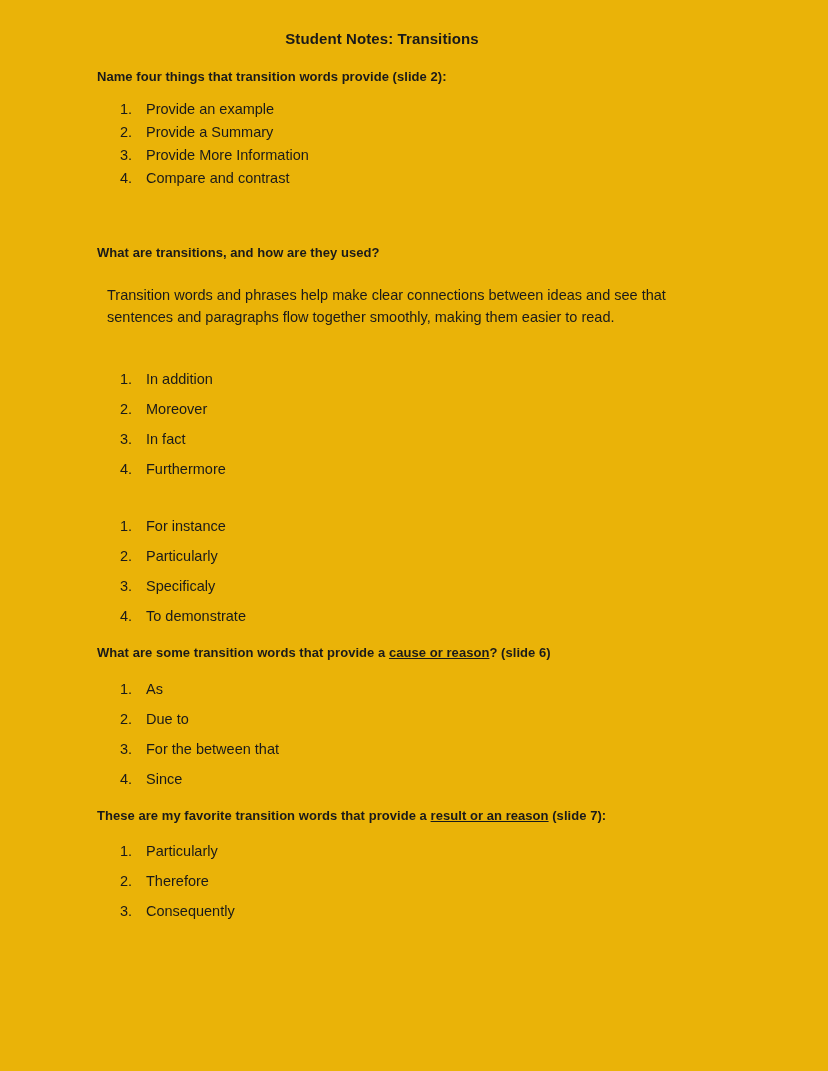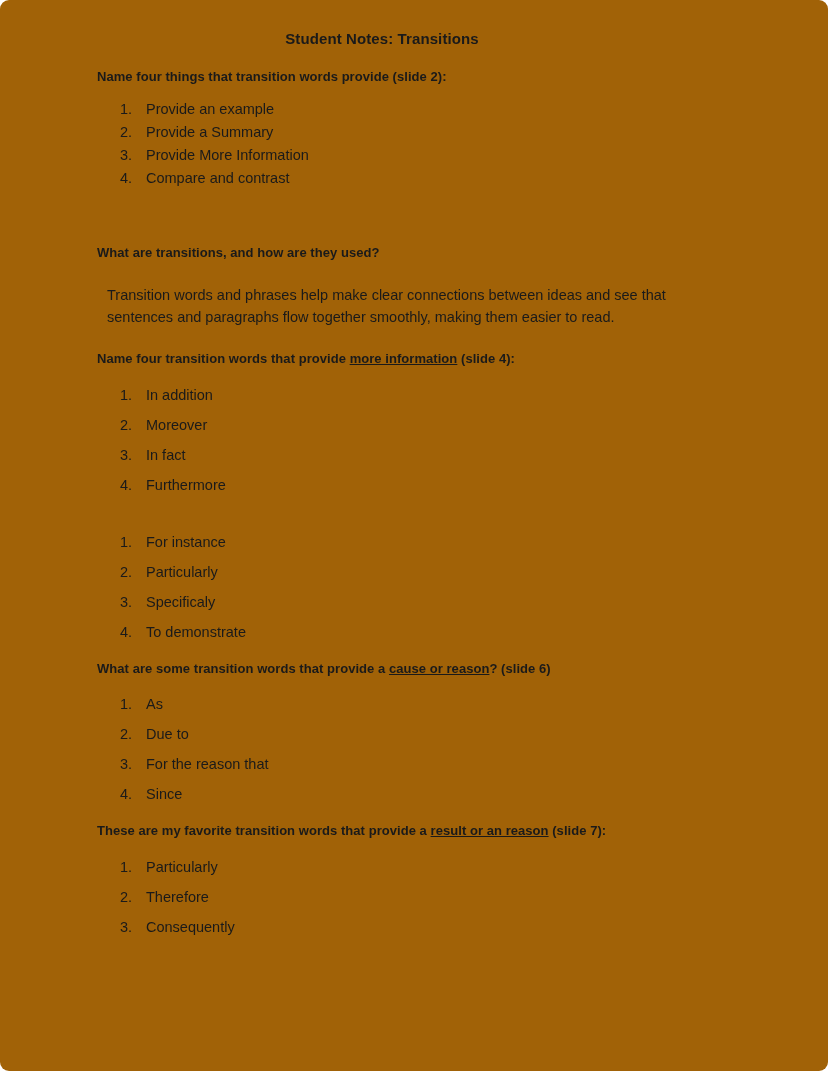--- a/index.html
+++ b/index.html
@@ -10,24 +10,23 @@
   }
   body {
     font-family: "Liberation Sans", "DejaVu Sans", sans-serif;
     color: #1a1a1a;
     -webkit-font-smoothing: antialiased;
   }
   .page {
     position: relative;
     width: 828px;
     height: 1071px;
-    background: #a16207;
+    background: #eab308;
     overflow: hidden;
     box-sizing: border-box;
-    border-radius: 9px;
   }
   .content {
     position: absolute;
     left: 97px;
     top: 30px;
     width: 600px;
   }
 
   
   .doc-title {
@@ -116,23 +115,20 @@
     </ol>
     <div class="sp-list-heading"></div>
 
     <div class="heading">
       <span class="plain">What are transitions, and how are they used?</span>
     </div>
     <div class="sp-heading-para"></div>
     <p class="body-para">Transition words and phrases help make clear connections between ideas and see that sentences and paragraphs flow together smoothly, making them easier to read.</p>
     <div class="sp-para-heading"></div>
 
-    <div class="heading">
-      <span class="plain">Name four transition words that provide </span><span class="underline">more information</span><span class="plain"> (slide 4):</span>
-    </div>
     <div class="sp-heading-list"></div>
     <ol class="notes-list loose">
       <li><span class="num">1.</span><span>In addition</span></li>
       <li><span class="num">2.</span><span>Moreover</span></li>
       <li><span class="num">3.</span><span>In fact</span></li>
       <li><span class="num">4.</span><span>Furthermore</span></li>
     </ol>
     <div class="sp-list-heading-s"></div>
 
     <div class="sp-heading-list"></div>
@@ -144,21 +140,21 @@
     </ol>
     <div class="sp-list-heading-s"></div>
 
     <div class="heading">
       <span class="plain">What are some transition words that provide a </span><span class="underline">cause or reason</span><span class="plain">? (slide 6)</span>
     </div>
     <div class="sp-heading-list"></div>
     <ol class="notes-list loose">
       <li><span class="num">1.</span><span>As</span></li>
       <li><span class="num">2.</span><span>Due to</span></li>
-      <li><span class="num">3.</span><span>For the reason that</span></li>
+      <li><span class="num">3.</span><span>For the between that</span></li>
       <li><span class="num">4.</span><span>Since</span></li>
     </ol>
     <div class="sp-list-heading-s"></div>
 
     <div class="heading">
       <span class="plain">These are my favorite transition words that provide a </span><span class="underline">result or an reason</span><span class="plain"> (slide 7):</span>
     </div>
     <div class="sp-heading-list"></div>
     <ol class="notes-list loose">
       <li><span class="num">1.</span><span>Particularly</span></li>

